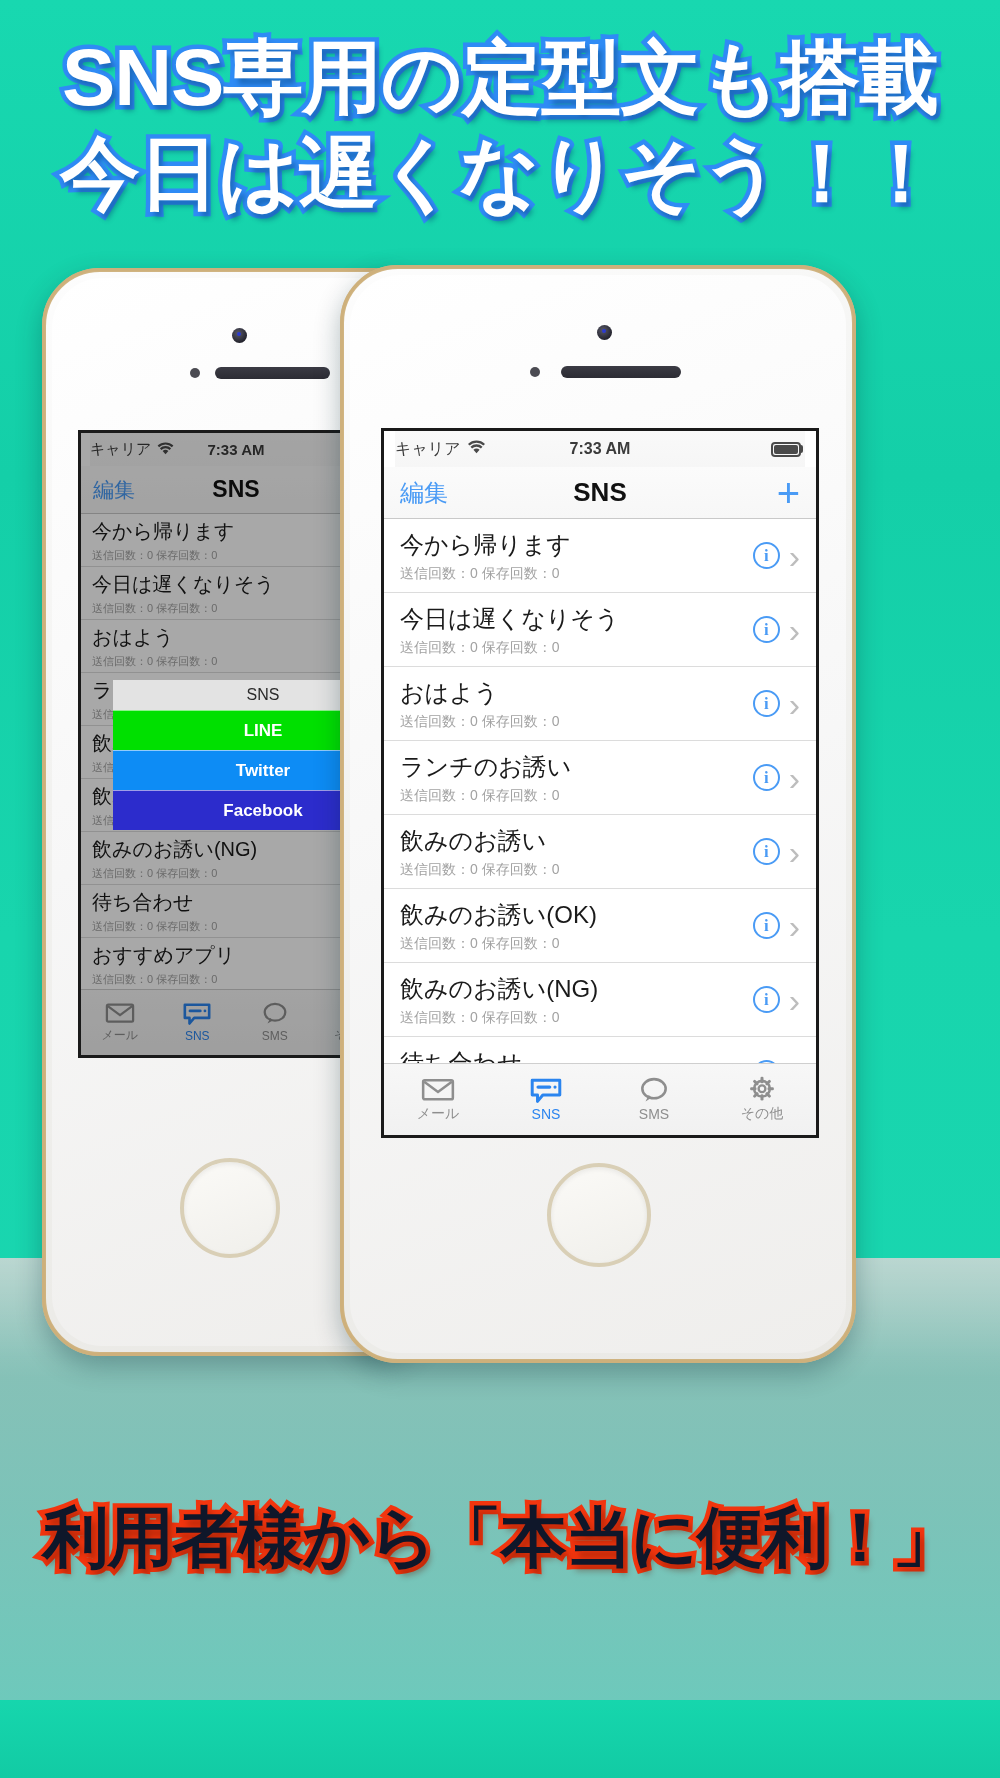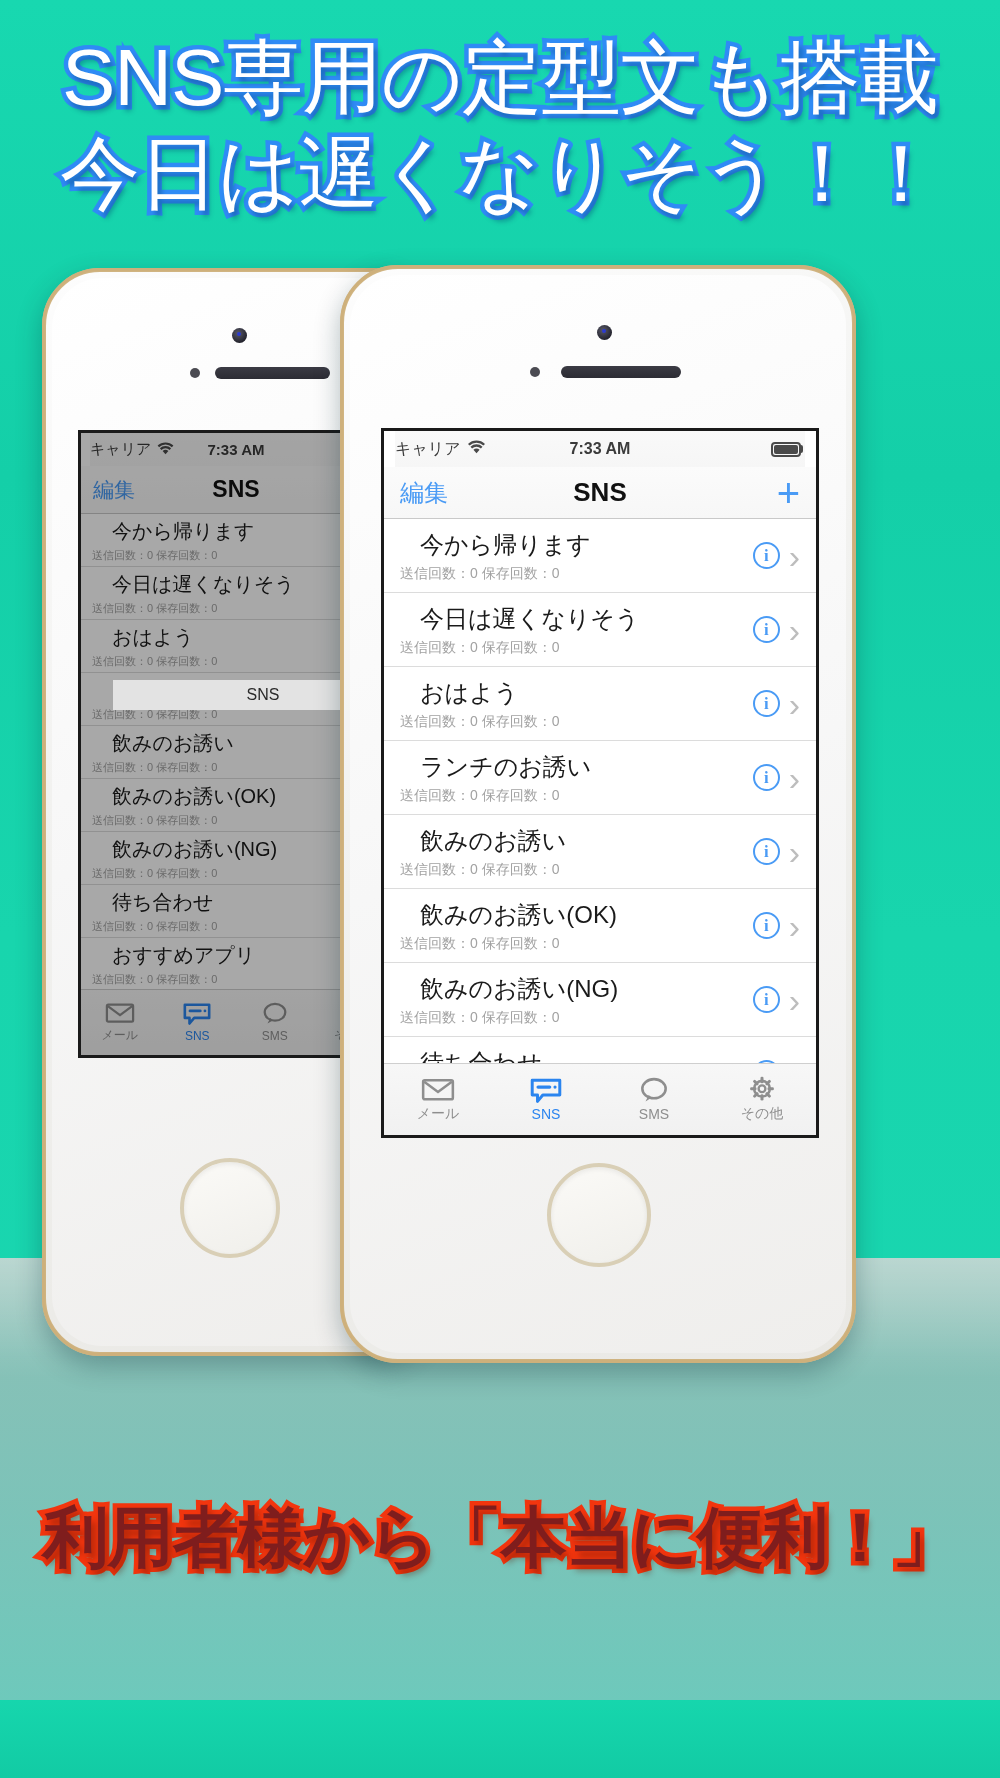--- a/index.html
+++ b/index.html
@@ -31,35 +31,35 @@
     position:absolute; left:0; top:1258px; width:1000px; height:120px;
     background:linear-gradient(180deg,rgba(255,255,255,0.30),rgba(255,255,255,0));
   }
 
   
   #headline {
     position:absolute; left:0; top:30px; width:1000px;
     text-align:center; z-index:40;
   }
   #headline .hl {
-    font-size:80px; font-weight:normal; color:#ffffff;
+    font-size:80px; font-weight:bold; color:#ffffff;
     letter-spacing:-1px; line-height:96px;
     -webkit-text-stroke:9px #2f8bf5;
     paint-order:stroke fill;
     text-shadow:4px 6px 5px rgba(0,60,110,0.40);
     white-space:nowrap;
   }
 
   
   #caption {
     position:absolute; left:0; top:1495px; width:1000px;
     text-align:center; z-index:40;
   }
   #caption .cl {
-    font-size:66px; font-weight:bold; color:#7f1d1d;
+    font-size:66px; font-weight:bold; color:#0f172a;
     line-height:84px; letter-spacing:-1px;
     -webkit-text-stroke:9px #f2350e;
     paint-order:stroke fill;
     text-shadow:4px 6px 6px rgba(90,20,0,0.40);
     white-space:nowrap;
   }
 
   
   .phone {
     position:absolute;
@@ -130,21 +130,21 @@
   .nav-plus { color:#4a9bf5; font-weight:300; line-height:1; }
 
   .list { background:#ffffff; }
   .row {
     position:relative;
     border-bottom:1px solid #dcdcdc;
     background:#ffffff;
     display:flex; align-items:center;
   }
   .row .texts { flex:1; min-width:0; }
-  .row .t1 { color:#1a1a1a; white-space:nowrap; overflow:hidden;margin-left:20px; }
+  .row .t1 { color:#1a1a1a; white-space:nowrap; overflow:hidden; }
   .row .t2 { color:#a2a2a2; white-space:nowrap; overflow:hidden; }
   .info-icon {
     border:2px solid #4a9bf5; border-radius:50%; color:#4a9bf5;
     display:flex; align-items:center; justify-content:center;
     font-family:"Liberation Serif",serif; font-weight:bold;
   }
   .chev { color:#bdbdbd; font-weight:300; line-height:1; }
 
   .tabbar {
     background:linear-gradient(180deg,#f7f7f7,#f1f1f1);
@@ -335,20 +335,25 @@
                 <circle cx="16" cy="12" r="3.2" fill="none" stroke="#8e8e8e" stroke-width="2.2"></circle>
               </svg>
             </div>
             <div class="tlabel" style="font-size: 12px; margin-top: 3px; color: rgb(142, 142, 142);">その他</div>
           </div>
         </div>
 
       <div class="dimmer"></div>
       <div class="sheet" style="left:32px;top:247px;width:300px;height:191px;">
         <div class="sheet-head" style="height:30px;font-size:16px;">SNS</div>
+        <div id="sheet-options">
+            <div class="sheet-btn" style="background: rgb(0, 224, 0); height: 40px; font-size: 17px;">LINE</div>
+            <div class="sheet-btn" style="background: rgb(13, 140, 245); height: 40px; font-size: 17px;">Twitter</div>
+            <div class="sheet-btn" style="background: rgb(44, 44, 204); height: 40px; font-size: 17px;">Facebook</div>
+          </div>
       </div>
     </div>
   </div>
 </div>
 
 <div class="phone" id="phone-right">
   <div class="band"></div>
   <div class="inner">
     <div class="camdot" style="left:247px;top:50px;">
         <i></i>

